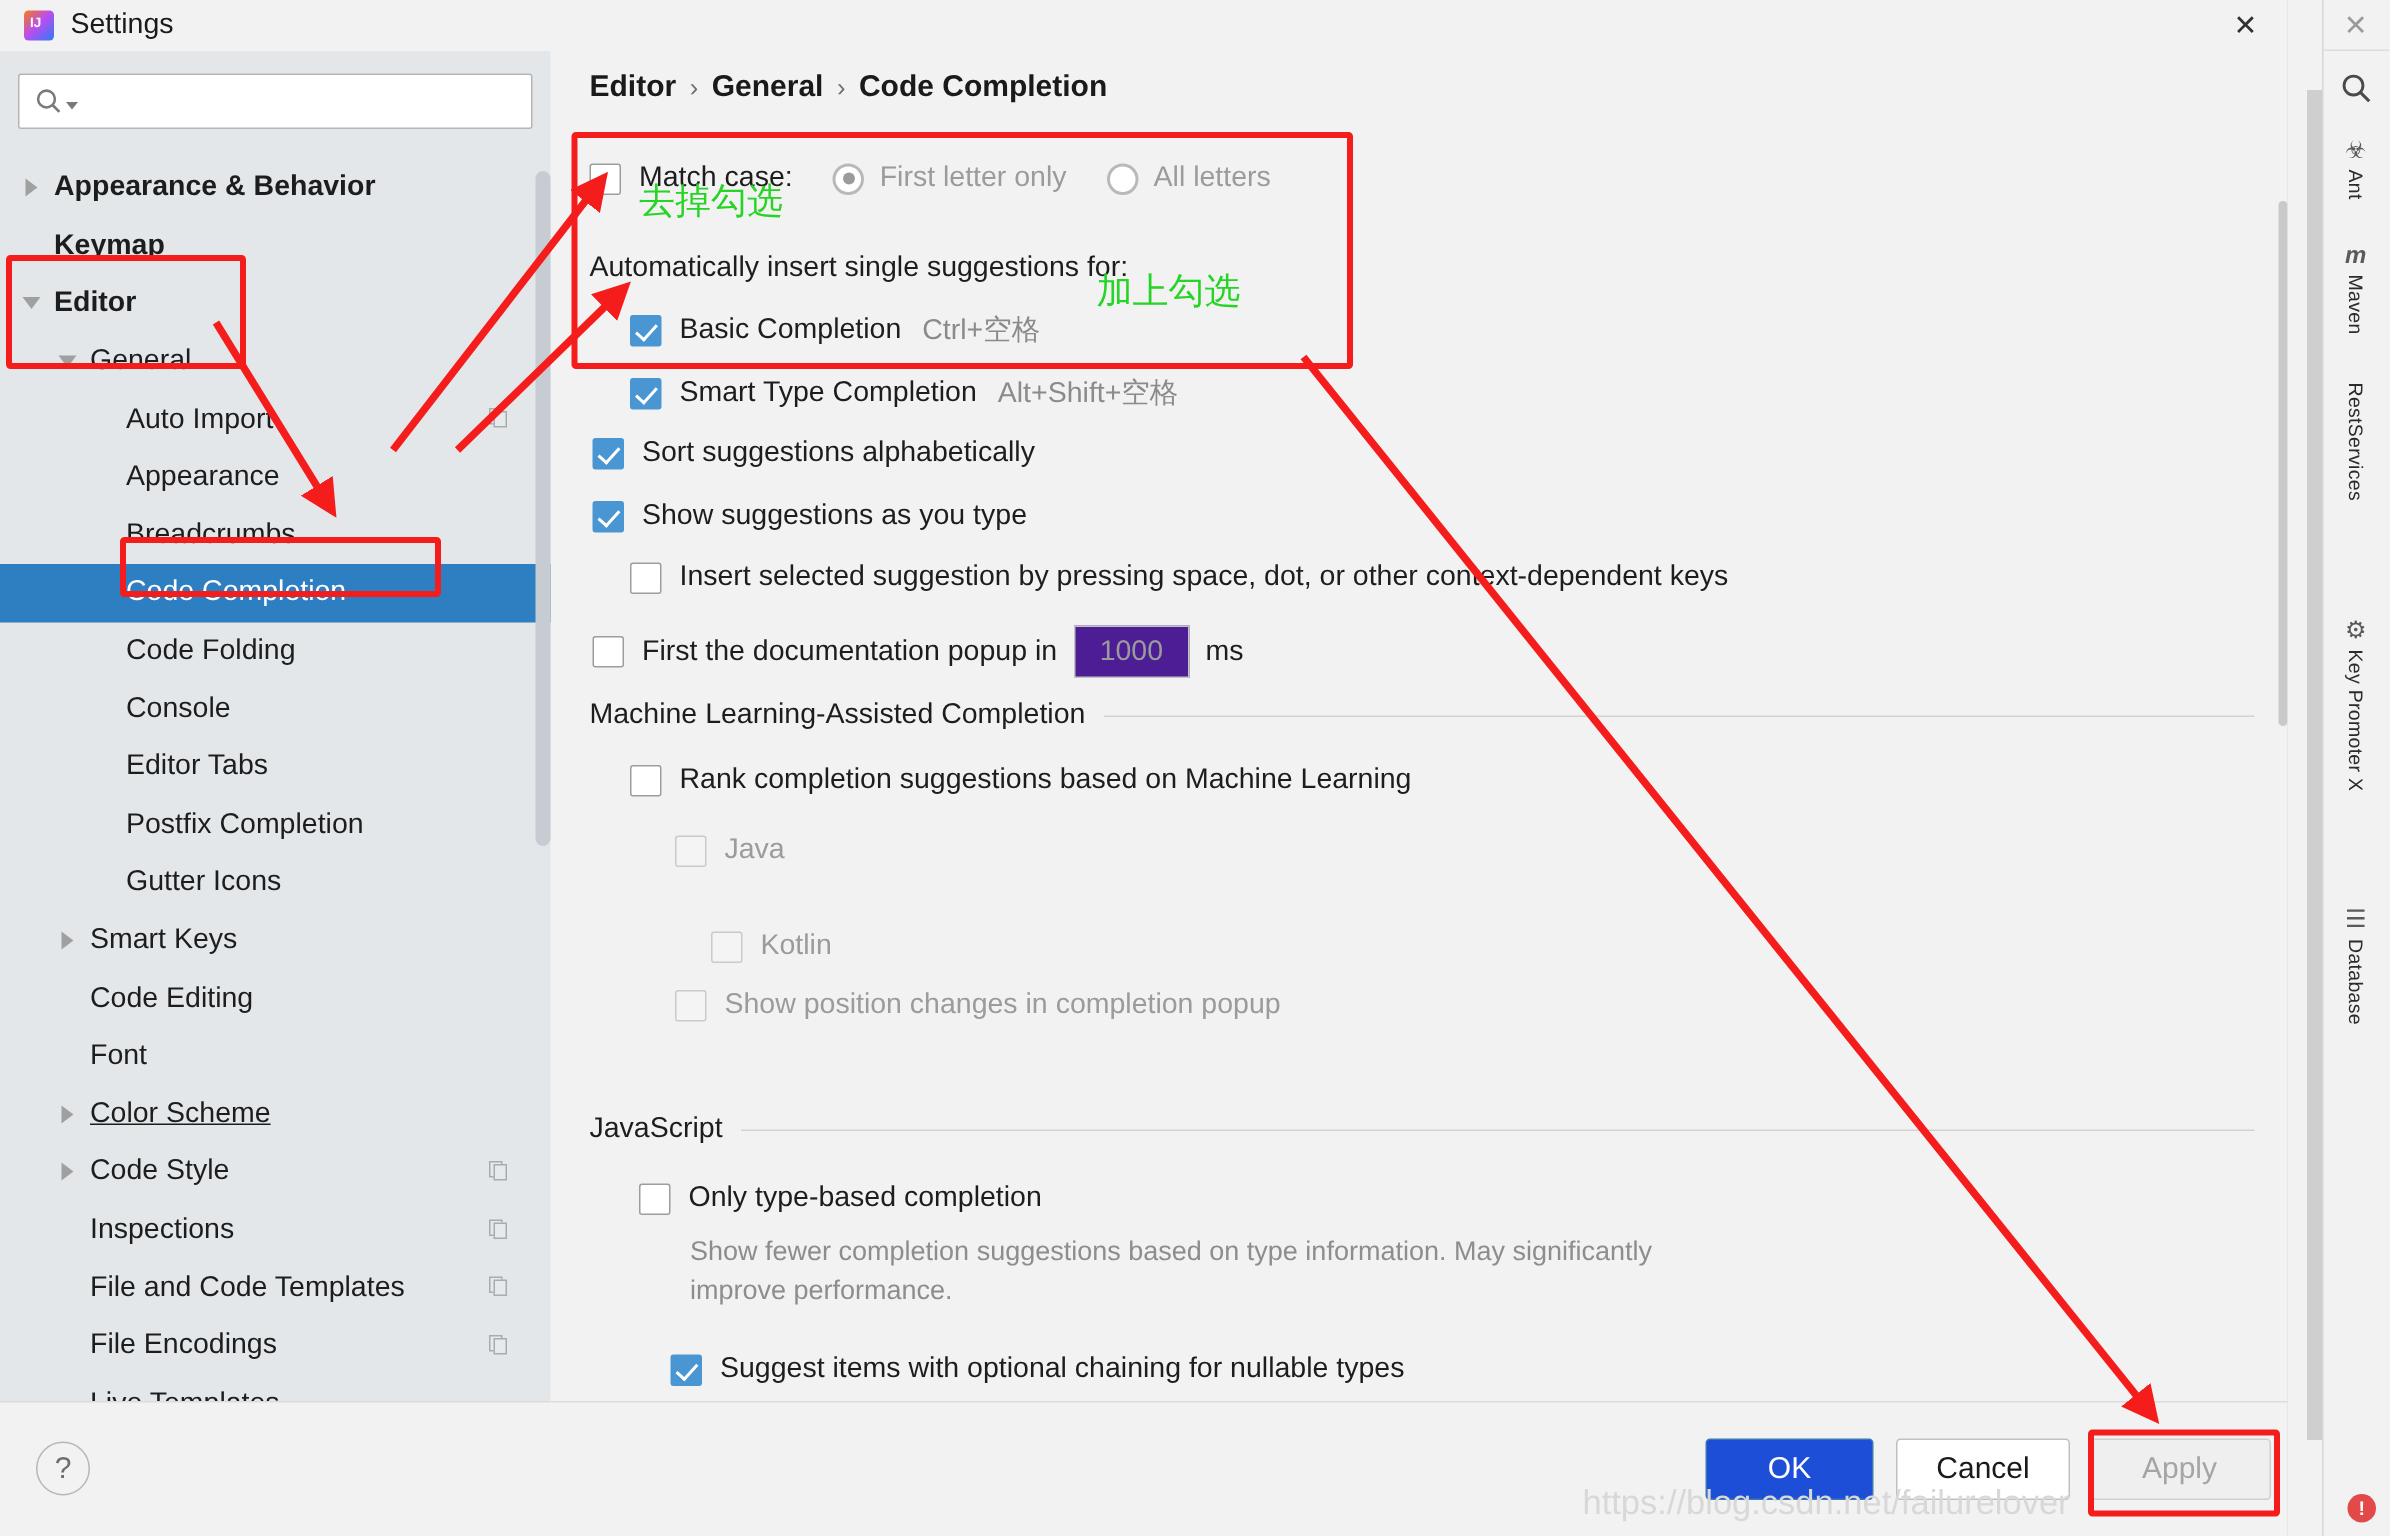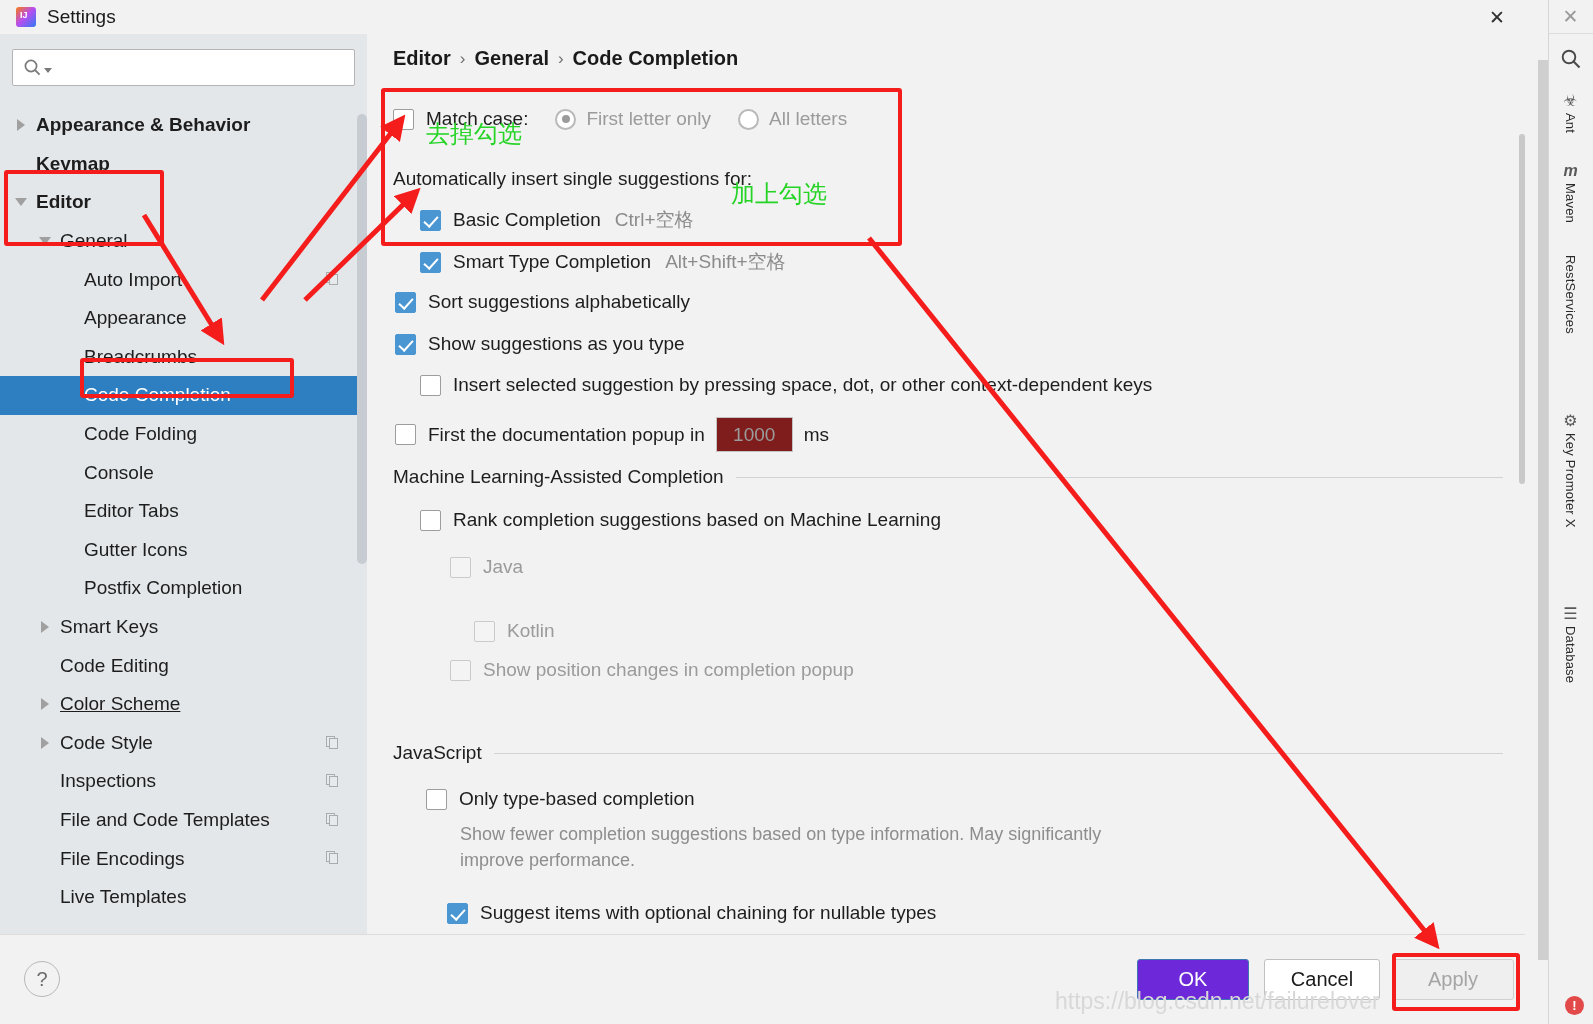--- a/index.html
+++ b/index.html
@@ -147,21 +147,21 @@
   .rb {
     width:21px; height:21px; flex:none; border:2px solid #b9b9b9;
     background:#fff; border-radius:50%; margin-right:10px; position:relative;
   }
   .rb.on::after {
     content:""; position:absolute; left:4.5px; top:4.5px; width:8px; height:8px;
     border-radius:50%; background:#9b9b9b;
   }
 
   .numfield {
-    width:77px; height:35px; border:1px solid #c3c3c3; background:#7f1d1d;
+    width:77px; height:35px; border:1px solid #c3c3c3; background:#4c1d95;
     display:flex; align-items:center; justify-content:center;
     color:#9b9b9b; font-size:19px; margin:0 11px;
   }
 
   .section {
     position:absolute; display:flex; align-items:center; gap:12px;
     font-size:19px; color:#1d1d1d; white-space:nowrap;
   }
   .section .hr { height:1px; background:#d2d2d2; }
 
@@ -183,21 +183,21 @@
     position:absolute; left:24px; top:26px; width:36px; height:36px;
     border:1.6px solid #b7b7b7; border-radius:50%;
     display:flex; align-items:center; justify-content:center;
     color:#6d6d6d; font-size:20px; cursor:pointer; background:#f2f2f2;
   }
   .btn {
     position:absolute; top:24px; height:41px;
     display:flex; align-items:center; justify-content:center;
     font-size:20px; border-radius:3px; cursor:pointer;
   }
-  .btn-ok   { left:1137px; width:112px; background:#6d28d9; color:#fff; border:1px solid #3d76b1; }
+  .btn-ok   { left:1137px; width:112px; background:#1d4ed8; color:#fff; border:1px solid #3d76b1; }
   .btn-can  { left:1264px; width:116px; background:#ffffff; color:#1a1a1a; border:1px solid #c0c0c0; }
   .btn-app  { left:1392px; width:122px; background:#efefef; color:#a5a5a5; border:1px solid #cfcfcf; }
 
   
   .annot { position:absolute; pointer-events:none; }
   .rbox { position:absolute; border:4px solid #f51c1c; border-radius:3px; }
   .green {
     position:absolute; color:#26d426; font-size:24px; font-weight:500;
     font-family:"DejaVu Sans", sans-serif; white-space:nowrap;
   }
@@ -353,42 +353,49 @@
             <span class="tslot">
               <span class="tri blank"></span>
             </span>
             <span style="margin-left: 6px;">Editor Tabs</span>
           </div>
           <div class="trow">
             <span style="width: 60px; flex: 0 0 auto;"></span>
             <span class="tslot">
               <span class="tri blank"></span>
             </span>
+            <span style="margin-left: 6px;">Postfix Completion</span>
+          </div>
+          <div class="trow">
+            <span style="width: 60px; flex: 0 0 auto;"></span>
+            <span class="tslot">
+              <span class="tri blank"></span>
+            </span>
             <span style="margin-left: 6px;">Gutter Icons</span>
           </div>
           <div class="trow">
-            <span style="width: 60px; flex: 0 0 auto;"></span>
-            <span class="tslot">
-              <span class="tri blank"></span>
-            </span>
-            <span style="margin-left: 6px;">Postfix Completion</span>
-          </div>
-          <div class="trow">
             <span style="width: 36px; flex: 0 0 auto;"></span>
             <span class="tslot">
               <span class="tri"></span>
             </span>
             <span style="margin-left: 6px;">Smart Keys</span>
           </div>
           <div class="trow">
             <span style="width: 36px; flex: 0 0 auto;"></span>
             <span class="tslot">
               <span class="tri blank"></span>
             </span>
             <span style="margin-left: 6px;">Code Editing</span>
+          </div>
+          <div class="trow">
+            <span style="width: 36px; flex: 0 0 auto;"></span>
+            <span class="tslot">
+              <span class="tri blank"></span>
+            </span>
+            <span style="margin-left: 6px;">Font</span>
           </div>
           <div class="trow">
             <span style="width: 36px; flex: 0 0 auto;"></span>
             <span class="tslot">
               <span class="tri"></span>
             </span>
             <span style="margin-left: 6px; text-decoration: underline;">Color Scheme</span>
           </div>
           <div class="trow">
             <span style="width: 36px; flex: 0 0 auto;"></span>

